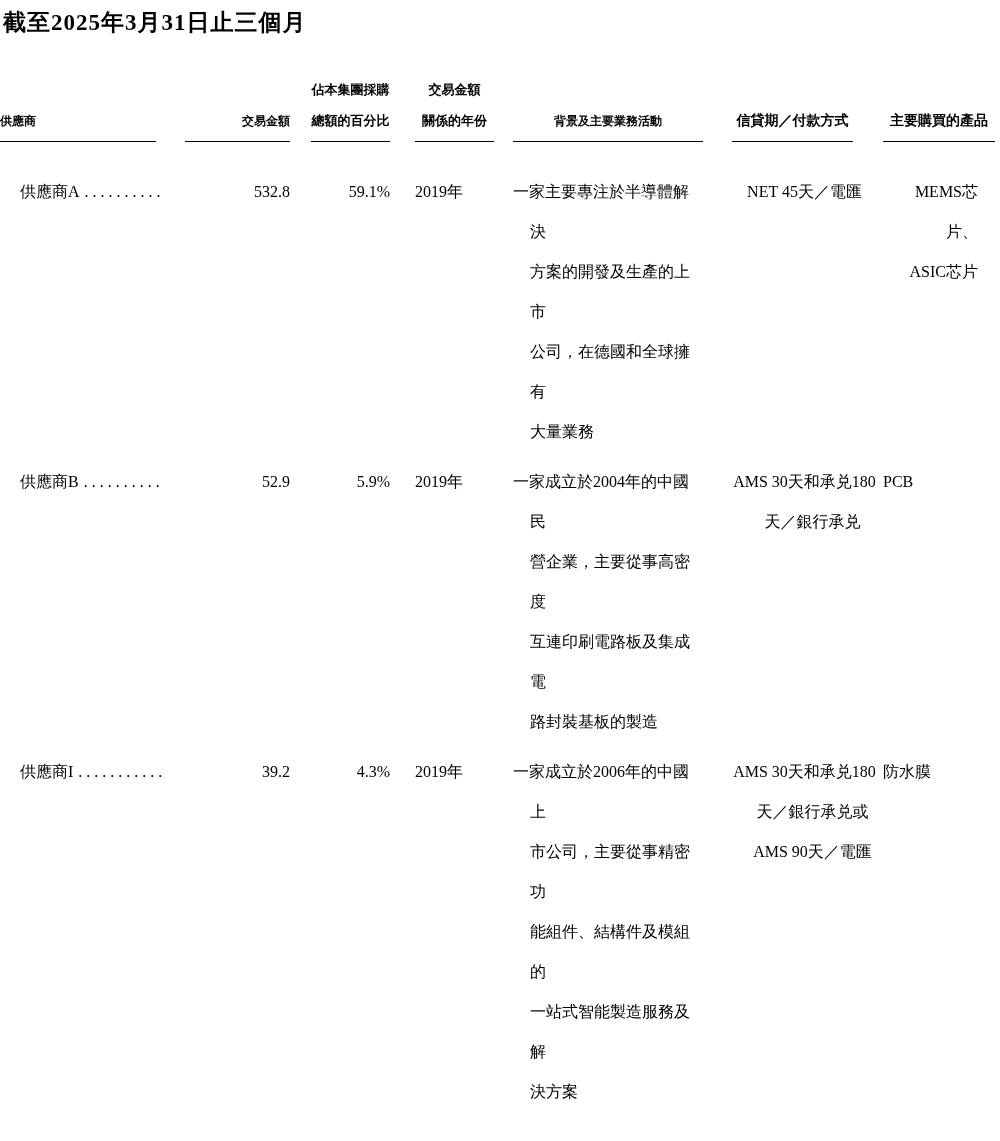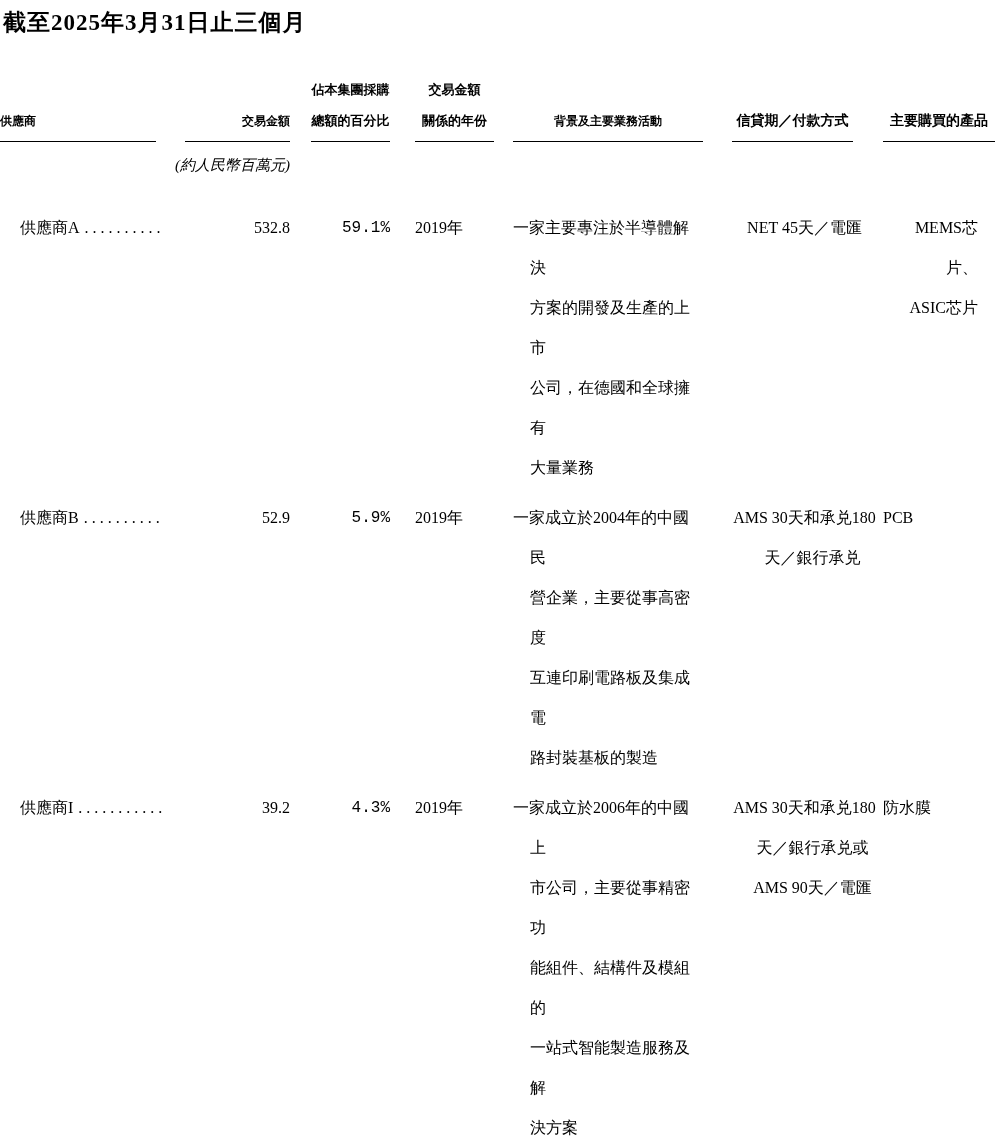--- a/index.html
+++ b/index.html
@@ -51,21 +51,21 @@
   }
 
   
   #rows { margin-top:30px; }
   .row { font-size:16px; line-height:40px; align-items:start; margin-bottom:10px; }
   #rows .row:last-child { margin-bottom:0; }
 
   .c-supplier { display:flex; align-items:flex-end; padding-left:20px; white-space:nowrap; }
   .s-dots { margin-left:5px; letter-spacing:4px; }
   .c-amount  { text-align:right; }
-  .c-percent { text-align:right;font-family:Liberation Mono, monospace; }
+  .c-percent { text-align:right; }
   .c-year    { padding-left:25px; }
   .c-bg      { padding-left:13px; }
   .c-credit  { padding-left:29px; }
   .c-products{ padding-left:6px; white-space:pre-line; }
   .c-products.wrap-right { text-align:right; padding-right:22px; }
 
   .hang  { white-space:pre-line; padding-left:17px; text-indent:-17px; }
   .hang2 { white-space:pre-line; padding-left:16px; text-indent:-16px;text-align:center; }
 </style>
 </head>
@@ -108,23 +108,20 @@
         <div class="hlbl">信貸期／付款方式</div>
       </div>
     </div>
     <div class="th th7">
       <div class="inner">
         <div class="hlbl">主要購買的產品</div>
       </div>
     </div>
   </div>
 
-  <div class="note-row">
-    <div class="note">(約人民幣百萬元)</div>
-  </div>
 
   <div id="rows">
   <div class="grid row">
     <div class="cell c-supplier">
       <span>供應商A</span>
       <span class="s-dots">..........</span>
     </div>
     <div class="cell c-amount">532.8</div>
     <div class="cell c-percent">59.1%</div>
     <div class="cell c-year">2019年</div>

